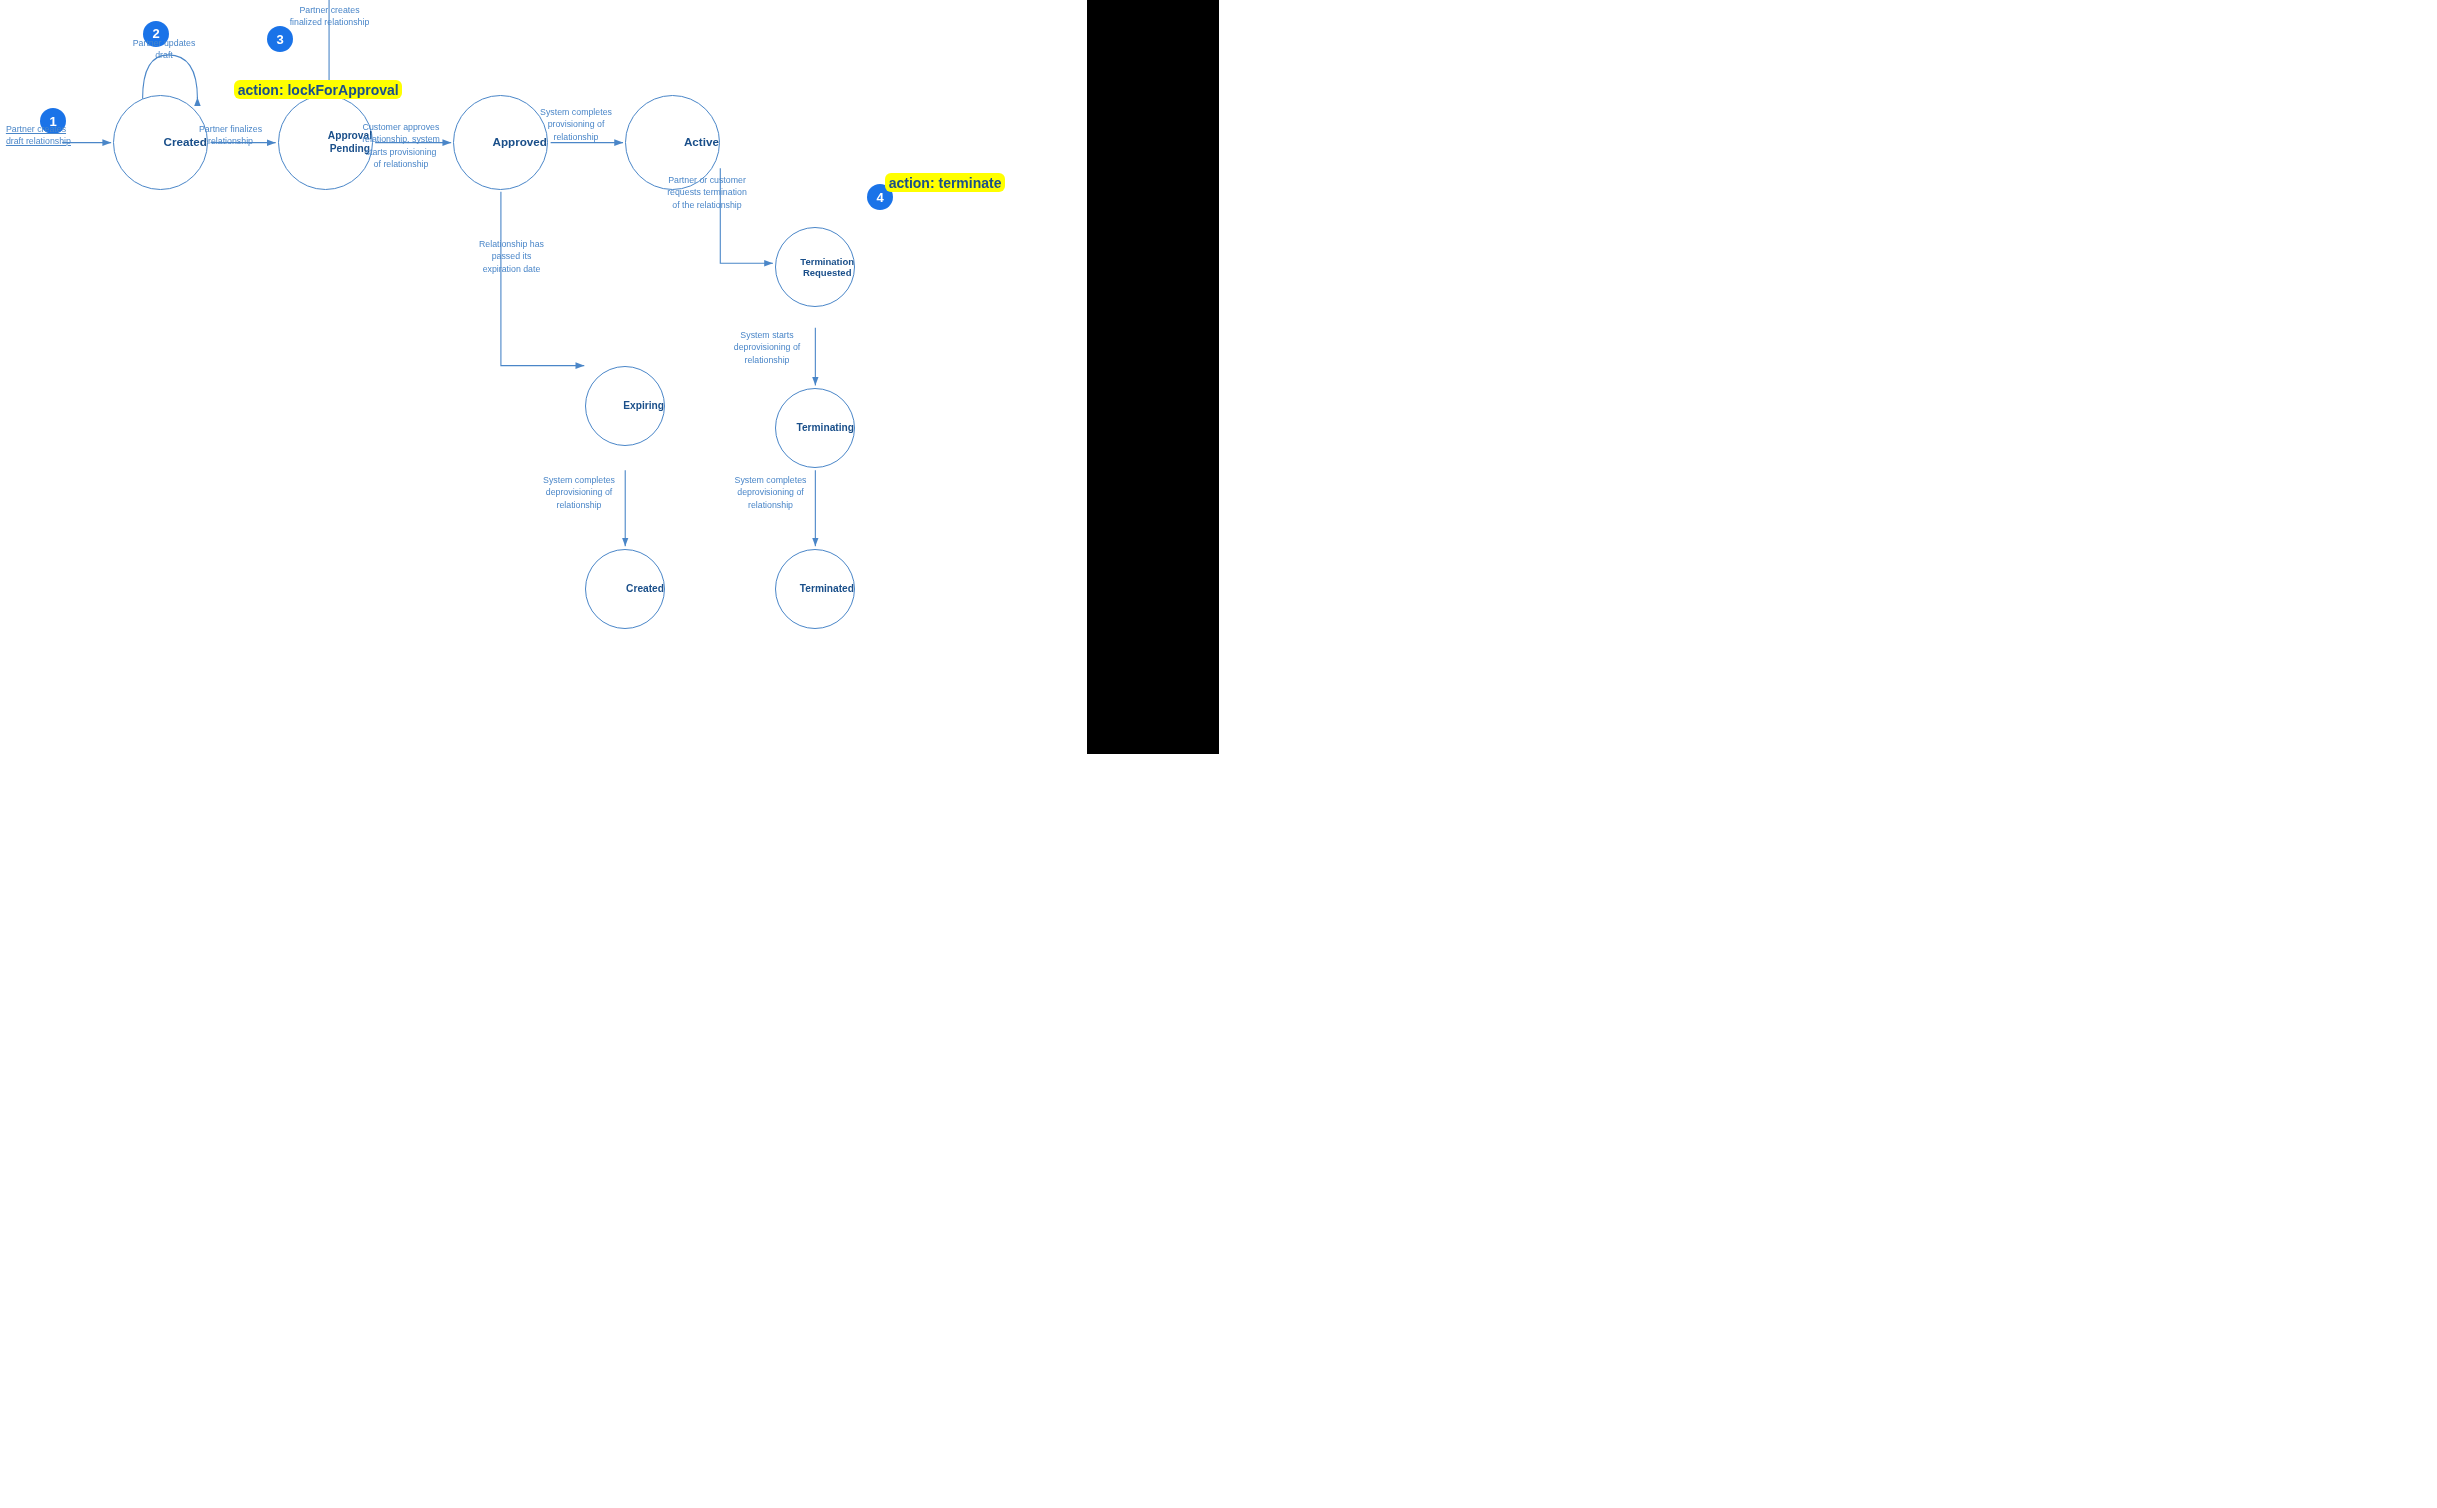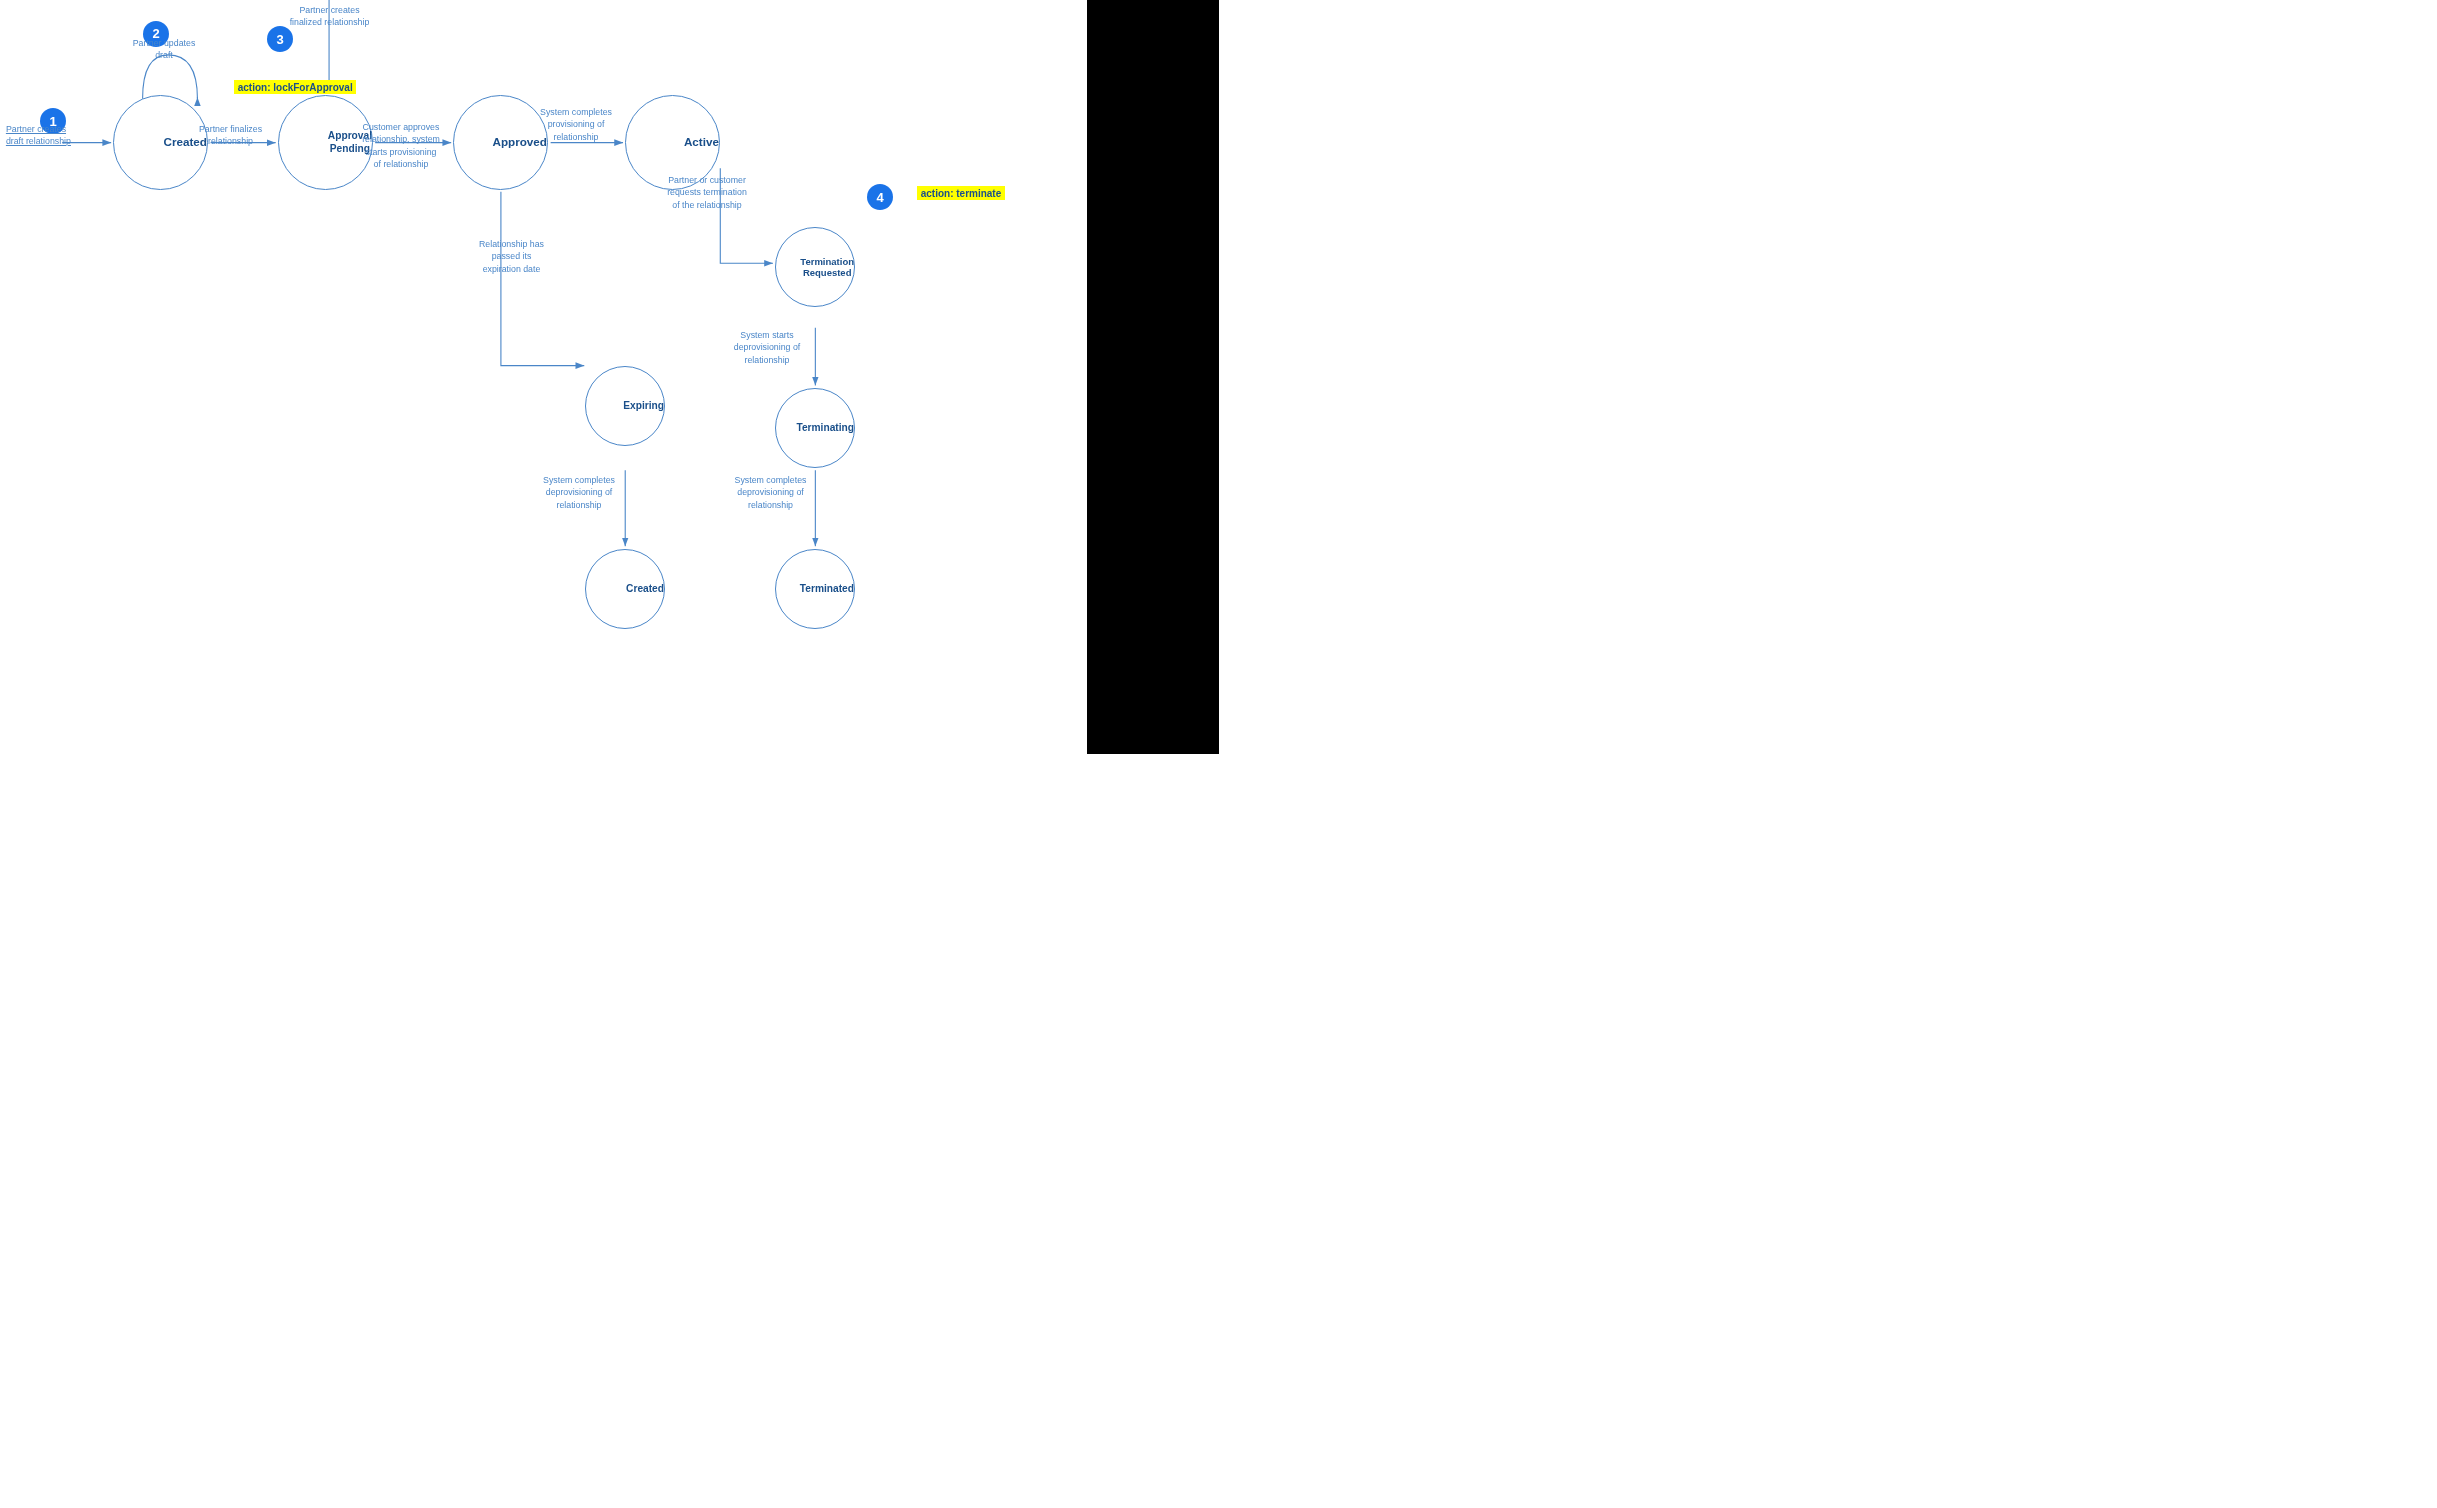--- a/index.html
+++ b/index.html
@@ -75,23 +75,24 @@
       font-size: 8.8px;
       text-align: center;
       line-height: 1.4;
     }
 
     
     .action-label {
       position: absolute;
       background: #ffff00;
       color: #1a4f8a;
-      font-size: 10px;
+      font-size: 14px;
       font-weight: bold;
       padding: 1.5px 3.7px;
+      border-radius: 6px;
     }
 
     
     .arrows-svg {
       position: absolute;
       top: 0;
       left: 0;
       width: 1219px;
       height: 754px;
       pointer-events: none;
@@ -230,18 +231,18 @@
   </div>
 
   <div class="desc-text" style="left:723px; top:329px; width:88px;">
     <span>System starts<br>deprovisioning of<br>relationship</span>
   </div>
 
   <div class="action-label" style="left:234px; top:80px;">
     <span>action: lockForApproval</span>
   </div>
 
-  <div class="action-label" style="left:885px; top:186px;margin-left:32px;">
+  <div class="action-label" style="left:885px; top:173px;">
     <span>action: terminate</span>
   </div>
 
 </div>
 
 
 </body></html>

